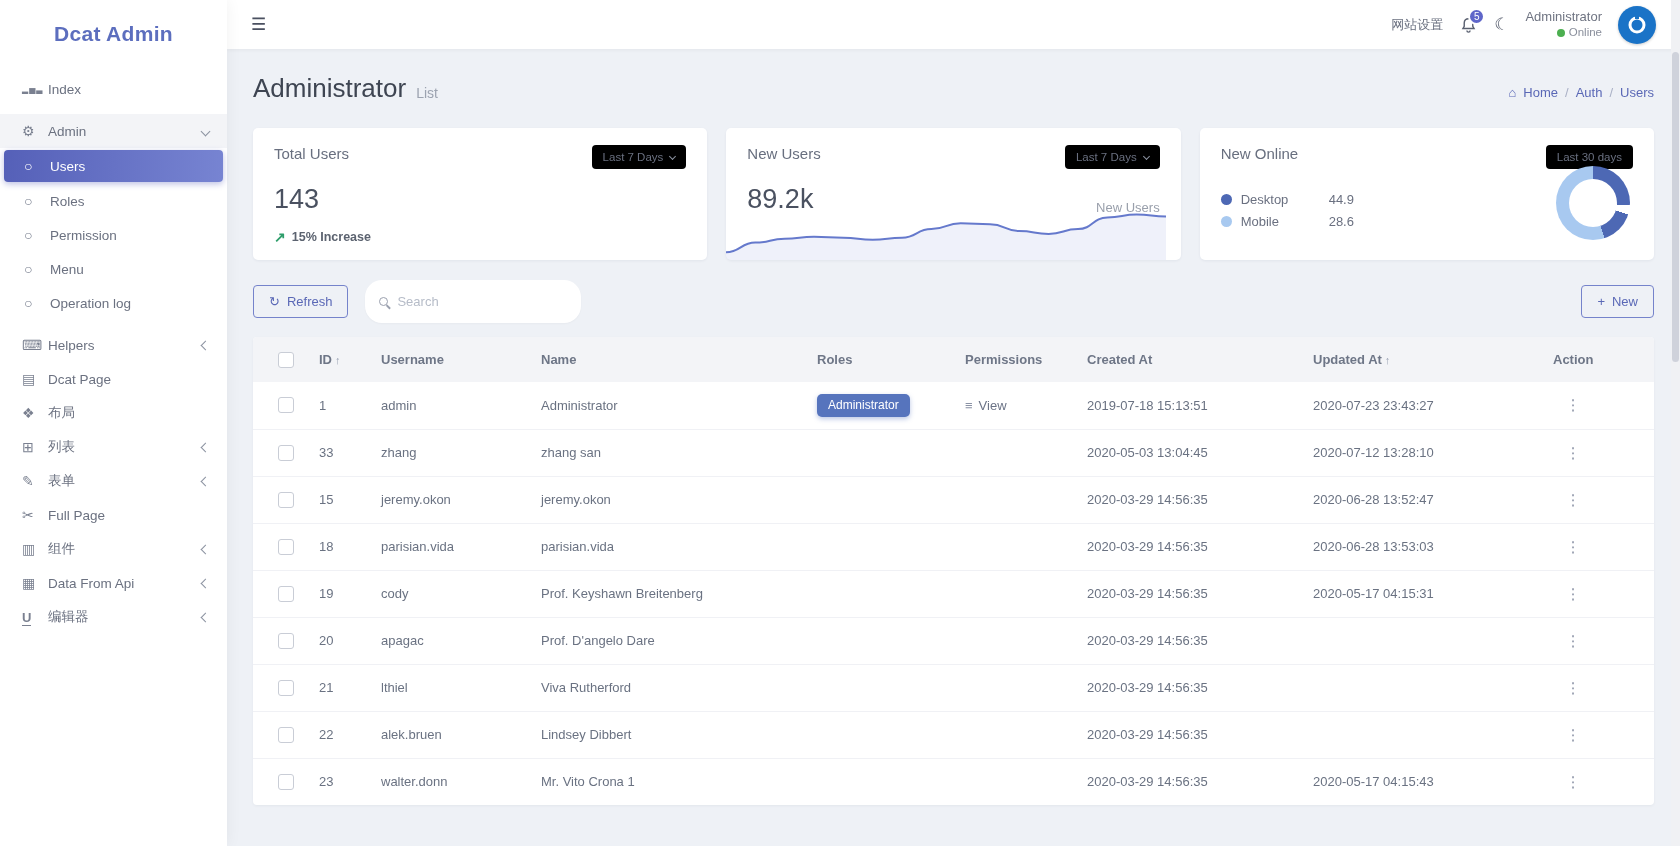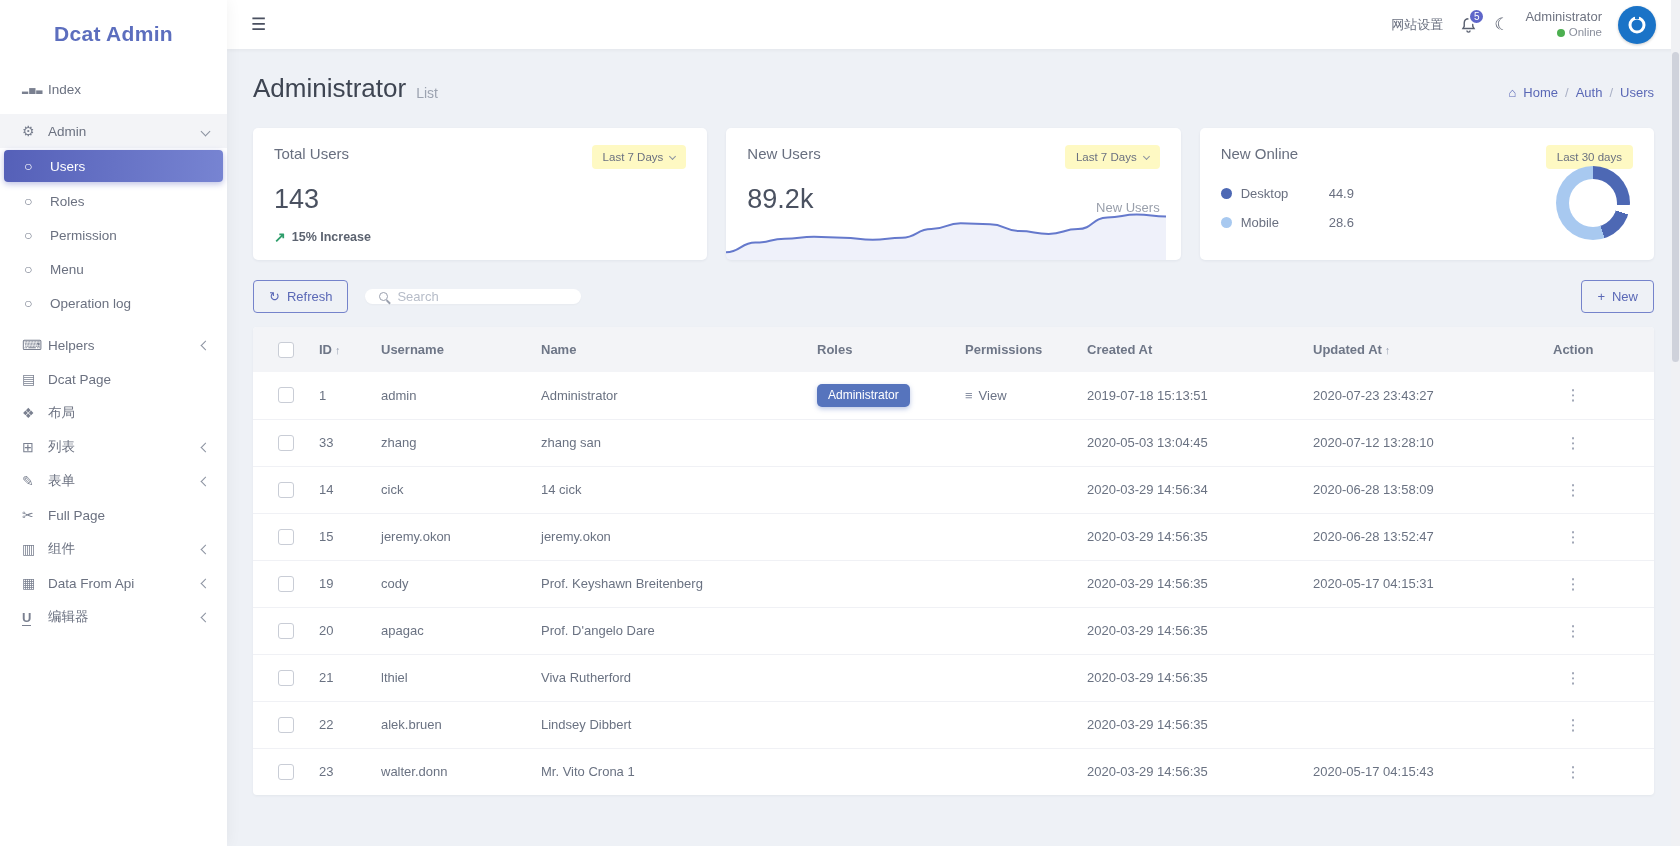--- a/index.html
+++ b/index.html
@@ -62,44 +62,44 @@
     align-items:center; padding-bottom:4px; }
   .breadcrumb .sep { color:#a9b0c5; }
   .crumb { cursor:pointer; }
 
   
   .cards { display:grid; grid-template-columns:1fr 1fr 1fr; gap:19px; }
   .card { background:#fff; border-radius:5px; box-shadow:0 1px 3px rgba(25,35,60,.06);
     height:132px; padding:17px 21px; position:relative; overflow:hidden; }
   .card-head { display:flex; align-items:flex-start; }
   .card-title { font-size:15px; color:#686f7f; }
-  .chip { margin-left:auto; background:#fef9c3; border-radius:4px; padding:6px 11px;
+  .chip { margin-left:auto; background:#000000; border-radius:4px; padding:6px 11px;
     font-size:11.5px; color:#6a7080; display:flex; align-items:center; gap:7px; cursor:pointer; }
   .chip .chev { width:5px; height:5px; margin:0 0 2px; }
   .big-num { font-size:27px; color:#4a5160; margin-top:15px; }
   .trend { position:absolute; left:21px; bottom:15px; font-size:12.5px; font-weight:bold;
     color:#5c6370; display:flex; gap:6px; align-items:center; }
   .trend .arrow { color:#2e9e6b; font-weight:bold; font-size:14px; }
   .spark { position:absolute; left:0; right:0; bottom:0; height:58px; }
   .num-row { display:flex; align-items:flex-end;gap:48px; }
   .nu-label { margin-left:auto; font-size:13px; color:#9aa0ac; }
-  .legend { margin-top:17px; display:flex; flex-direction:column; gap:14px; }
+  .legend { margin-top:23px; display:flex; flex-direction:column; gap:7px; }
   .leg-row { display:flex; align-items:center; font-size:13px; color:#6a7080; }
   .leg-dot { width:11px; height:11px; border-radius:50%; margin-right:9px; }
   .leg-label { width:88px; }
   .donut { position:absolute; right:24px; top:38px; width:74px; height:74px; border-radius:50%; }
   .donut::after { content:''; position:absolute; inset:13px; background:#fff; border-radius:50%; }
 
   
   .toolbar { display:flex; align-items:center; margin:20px 0 14px; }
   .btn-outline { border:1px solid #7583cb; color:#5a68b6; background:transparent;
     border-radius:4px; font-size:13px; padding:8px 15px; display:flex; align-items:center;
     gap:7px; cursor:pointer; font-family:inherit; }
   .search-pill { margin-left:17px; width:216px; background:#fff; border-radius:17px;
-    height:15px; display:flex; align-items:center; padding:0 14px;
+    height:43px; display:flex; align-items:center; padding:0 14px;
     box-shadow:0 1px 2px rgba(0,0,0,.03); }
   .mag { width:9px; height:9px; border:1.5px solid #9aa0ae; border-radius:50%; position:relative;
     margin-right:9px; flex:0 0 auto; }
   .mag::after { content:''; position:absolute; width:5px; height:1.5px; background:#9aa0ae;
     transform:rotate(45deg); right:-4px; bottom:-2px; }
   .search-pill input { border:none; outline:none; font-size:13px; color:#555; width:100%;
     font-family:inherit; background:transparent; }
   .search-pill input::placeholder { color:#b6bcc8; }
   .toolbar .spacer { flex:1; }
 
@@ -381,42 +381,42 @@
     <td>2020-05-03 13:04:45</td>
     <td>2020-07-12 13:28:10</td>
     <td>
                 <div class="dots">⋮</div>
               </td>
   </tr>
   <tr>
     <td>
                 <div class="cb"></div>
               </td>
-    <td>14</td>
-    <td>cick</td>
-    <td>14 cick</td>
-    <td></td>
-    <td></td>
-    <td>2020-03-29 14:56:34</td>
-    <td>2020-06-28 13:58:09</td>
-    <td>
-                <div class="dots">⋮</div>
-              </td>
-  </tr>
-  <tr>
-    <td>
-                <div class="cb"></div>
-              </td>
     <td>15</td>
     <td>jeremy.okon</td>
     <td>jeremy.okon</td>
     <td></td>
     <td></td>
     <td>2020-03-29 14:56:35</td>
     <td>2020-06-28 13:52:47</td>
+    <td>
+                <div class="dots">⋮</div>
+              </td>
+  </tr>
+  <tr>
+    <td>
+                <div class="cb"></div>
+              </td>
+    <td>18</td>
+    <td>parisian.vida</td>
+    <td>parisian.vida</td>
+    <td></td>
+    <td></td>
+    <td>2020-03-29 14:56:35</td>
+    <td>2020-06-28 13:53:03</td>
     <td>
                 <div class="dots">⋮</div>
               </td>
   </tr>
   <tr>
     <td>
                 <div class="cb"></div>
               </td>
     <td>19</td>
     <td>cody</td>

